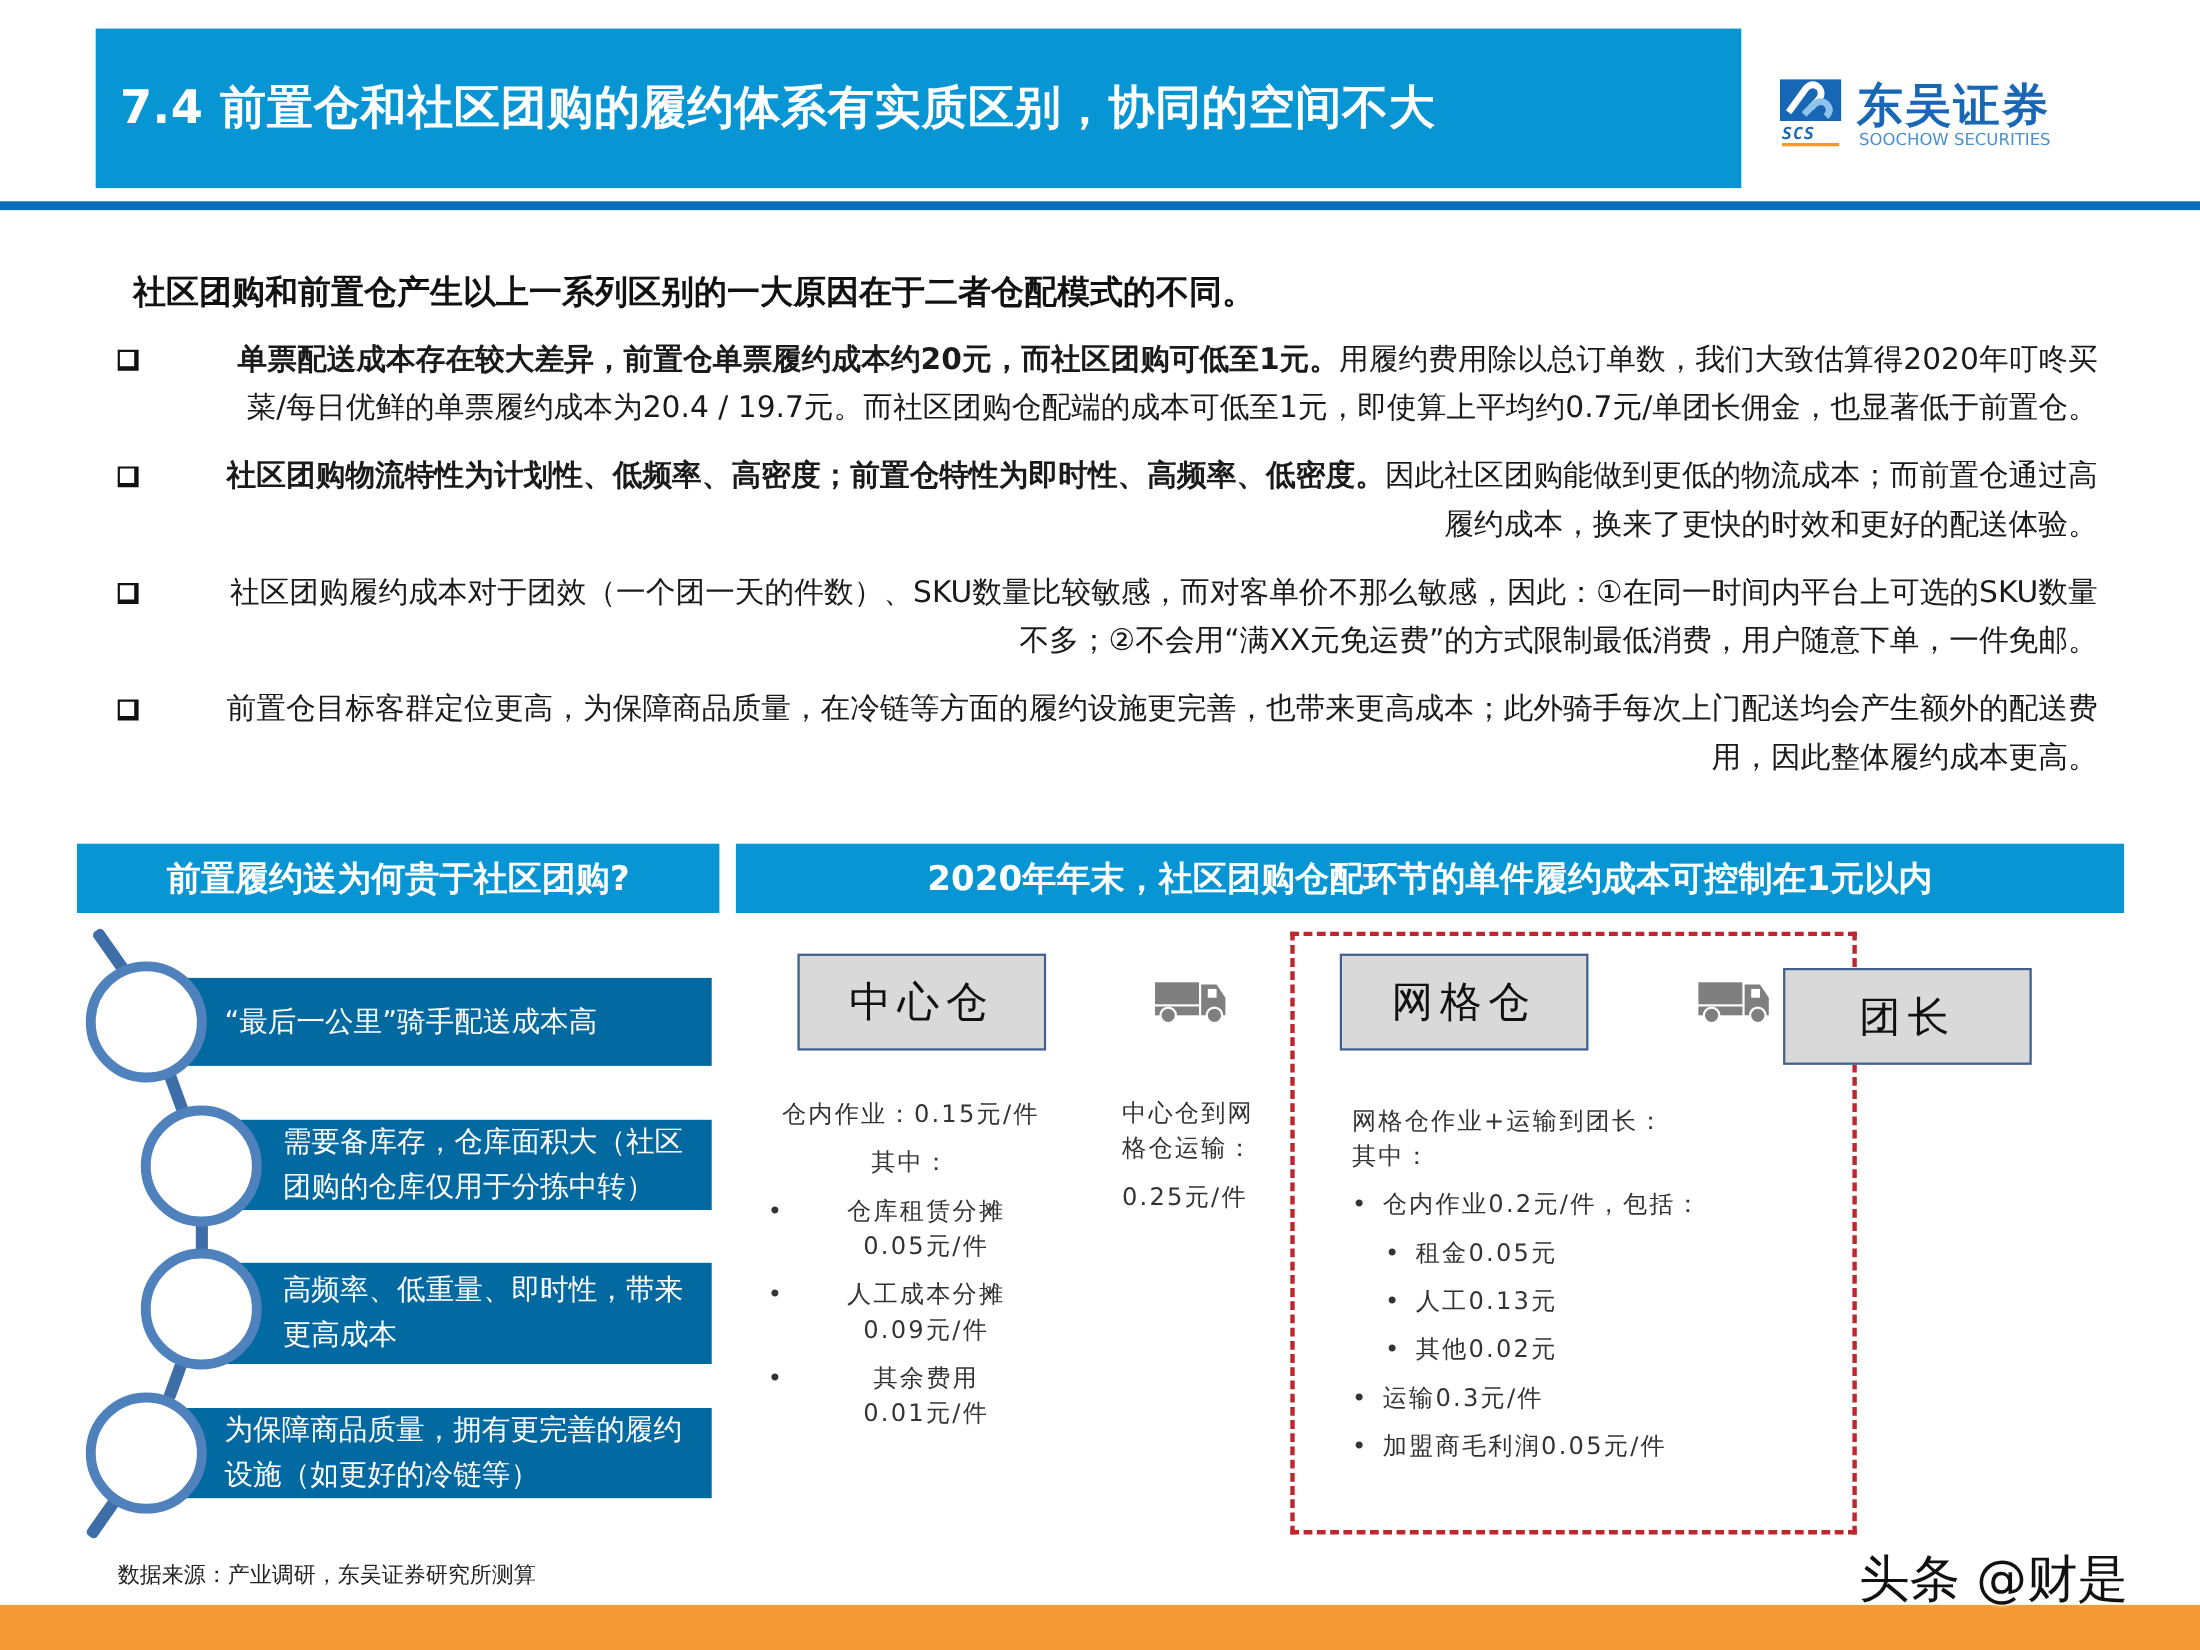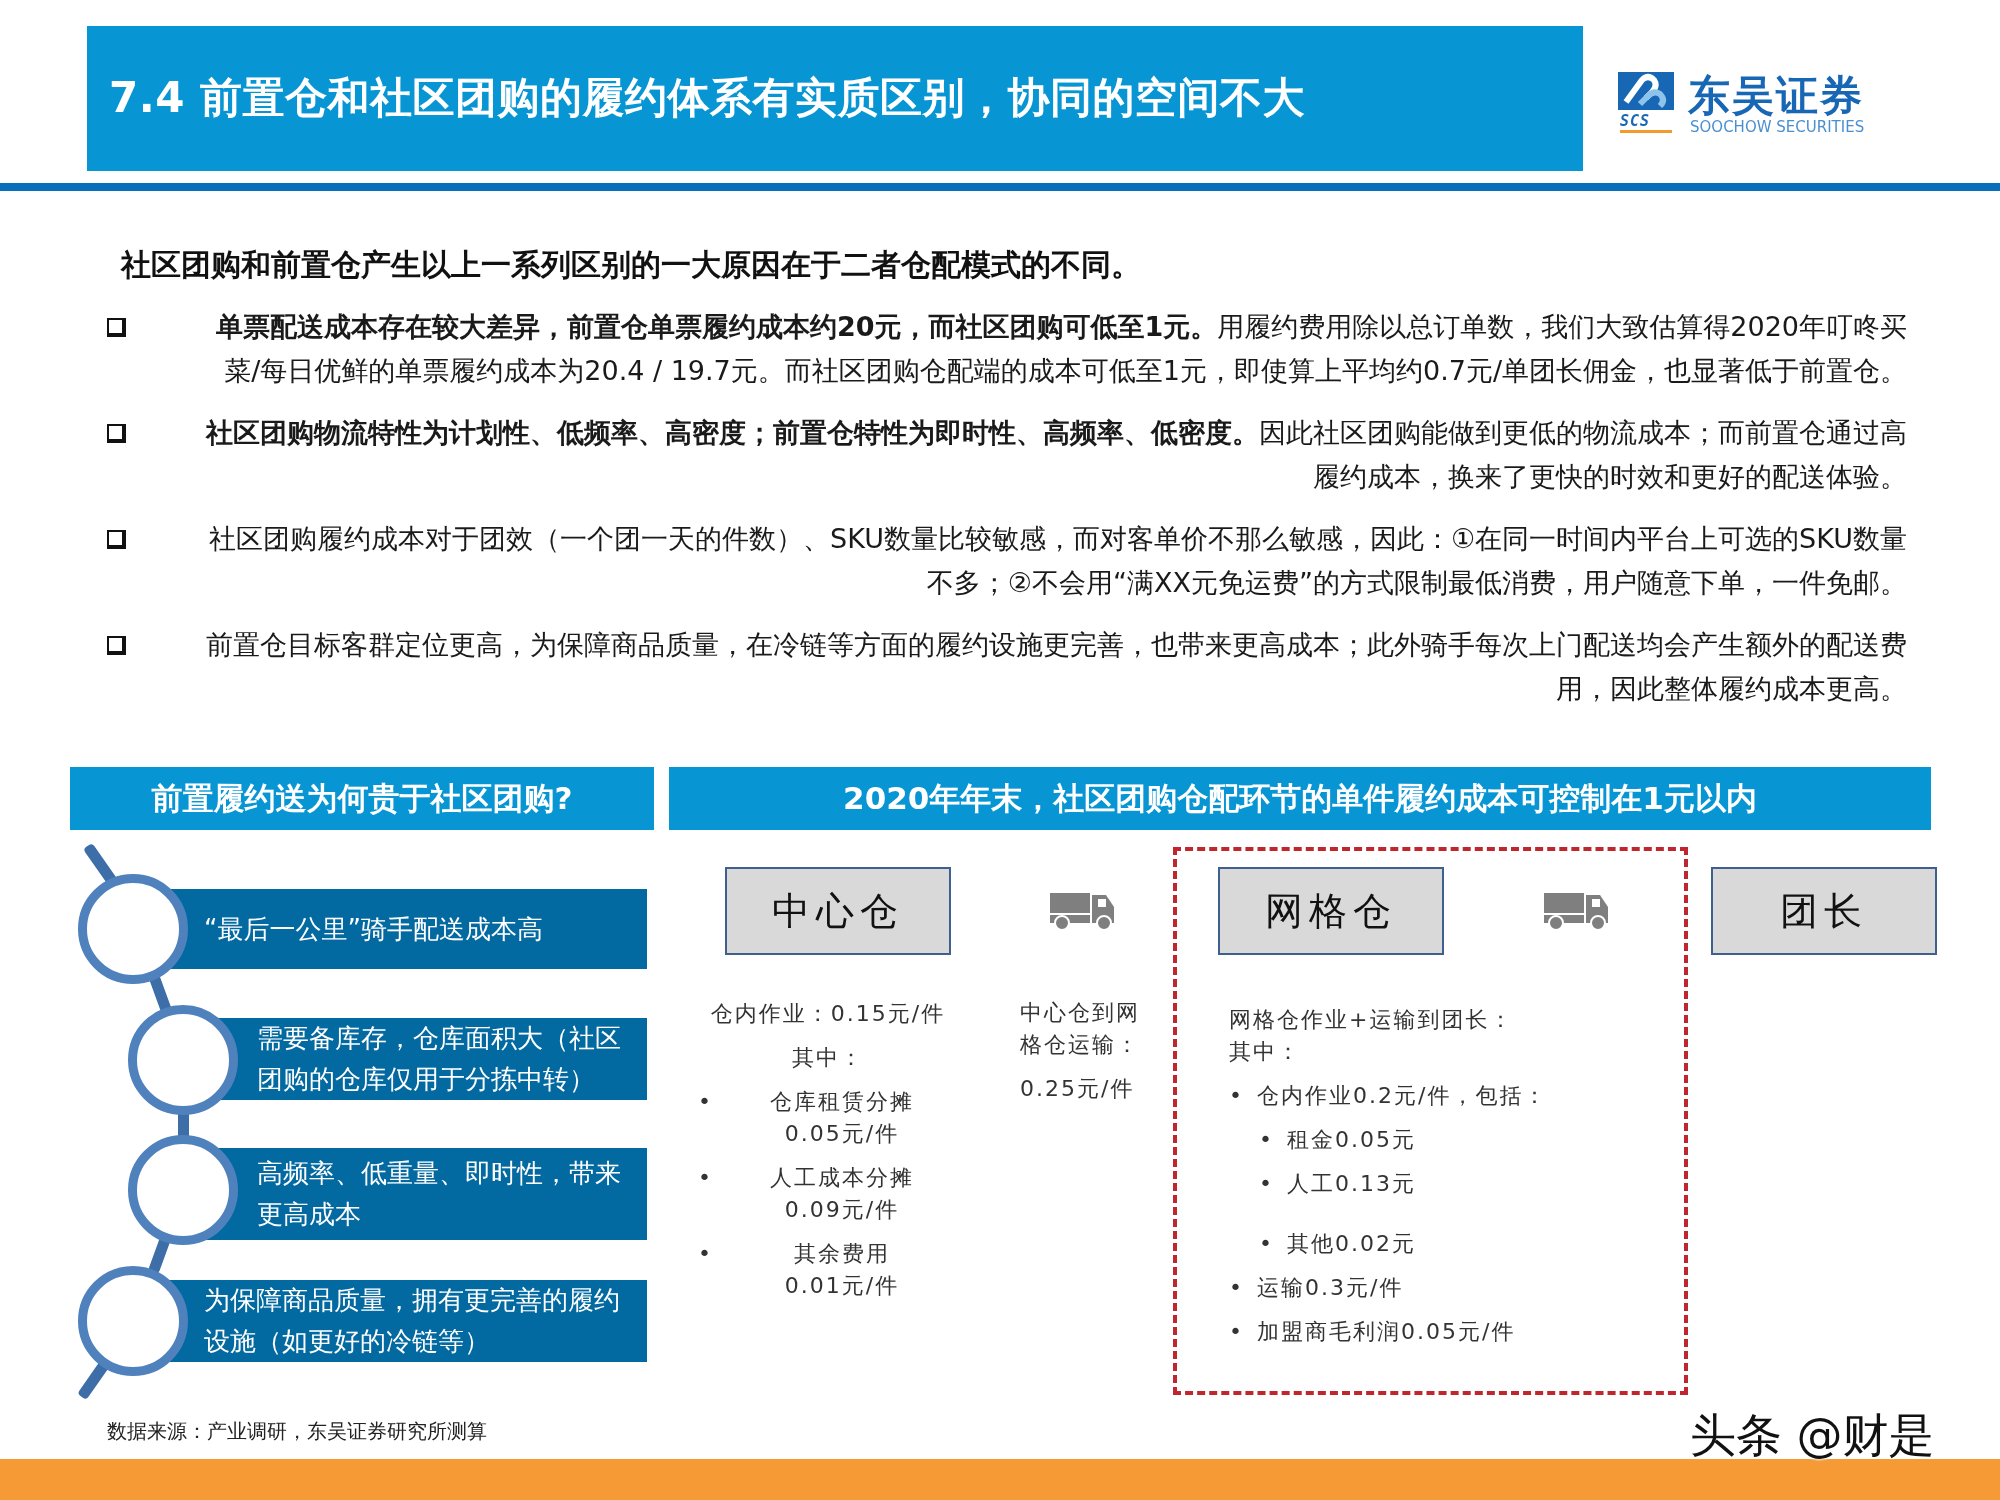--- a/index.html
+++ b/index.html
@@ -137,21 +137,21 @@
 </svg>
 <div class="node" style="left:1218px;">网格仓</div>
 <svg class="truck" style="left:1542px;" viewBox="0 0 72 46">
   <rect x="2" y="8" width="40" height="20" fill="#7f7f7f"></rect>
   <rect x="2" y="30" width="40" height="8" fill="#7f7f7f"></rect>
   <path d="M44 10 L58 10 L66 22 L66 38 L44 38 Z" fill="#7f7f7f"></path>
   <rect x="50" y="14" width="8" height="8" fill="#ffffff"></rect>
   <circle cx="14" cy="38" r="7" fill="#7f7f7f" stroke="#ffffff" stroke-width="2"></circle>
   <circle cx="56" cy="38" r="7" fill="#7f7f7f" stroke="#ffffff" stroke-width="2"></circle>
 </svg>
-<div class="node" style="left:1711px;">团长</div>
+<div class="node" style="left:1621px;margin-top:13px;">团长</div>
 
 <div class="cost-text" style="left:698px; top:998px; width:260px;text-align:center;">
   <span class="ln" style="margin-bottom:12px;">仓内作业：0.15元/件</span>
   <span class="ln" style="margin-bottom:12px;">其中：</span>
   <span class="bl">仓库租赁分摊</span>
   <span class="ln" style="padding-left:28px; margin-bottom:12px;">0.05元/件</span>
   <span class="bl">人工成本分摊</span>
   <span class="ln" style="padding-left:28px; margin-bottom:12px;">0.09元/件</span>
   <span class="bl">其余费用</span>
   <span class="ln" style="padding-left:28px;">0.01元/件</span>
@@ -161,21 +161,21 @@
   <span class="ln">中心仓到网</span>
   <span class="ln" style="margin-bottom:12px;">格仓运输：</span>
   <span class="ln">0.25元/件</span>
 </div>
 
 <div class="cost-text" style="left:1229px; top:1004px; width:440px;">
   <span class="ln">网格仓作业+运输到团长：</span>
   <span class="ln" style="margin-bottom:12px;">其中：</span>
   <span class="bl" style="margin-bottom:12px;">仓内作业0.2元/件，包括：</span>
   <span class="bl2" style="margin-bottom:12px;">租金0.05元</span>
-  <span class="bl2" style="margin-bottom:28px;">人工0.13元</span>
+  <span class="bl2" style="margin-bottom:12px;">人工0.13元</span>
   <span class="bl2" style="margin-bottom:12px;">其他0.02元</span>
   <span class="bl" style="margin-bottom:12px;">运输0.3元/件</span>
   <span class="bl">加盟商毛利润0.05元/件</span>
 </div>
 
 <div class="source">数据来源：产业调研，东吴证券研究所测算</div>
 <div class="footer-bar"></div>
 <div class="watermark">头条 @财是</div>
 
 </body></html>

